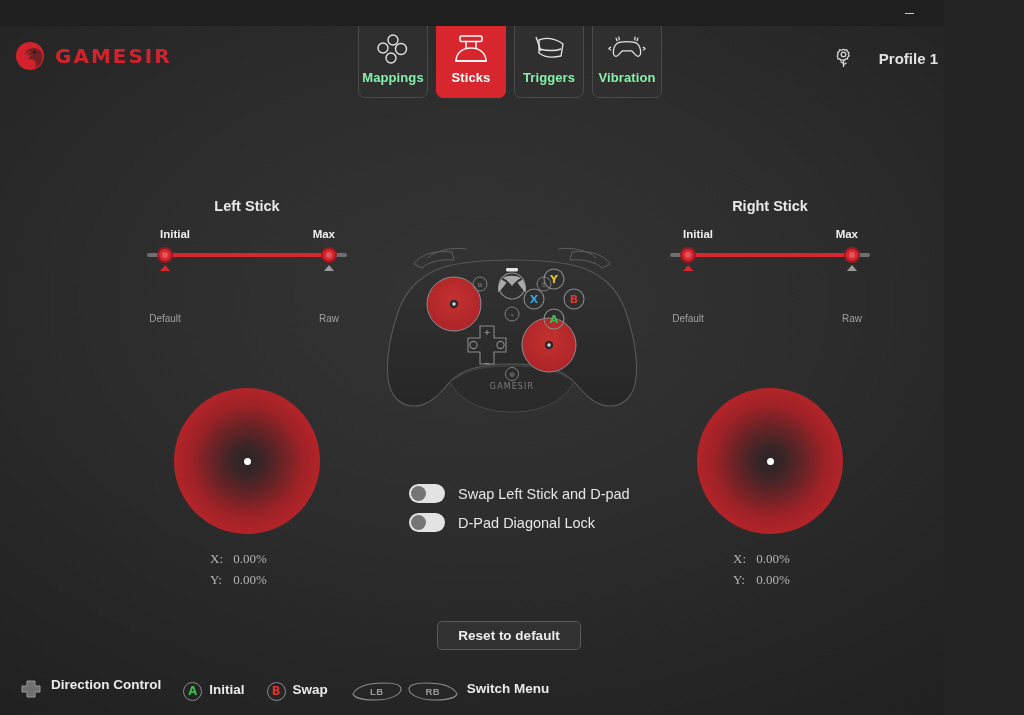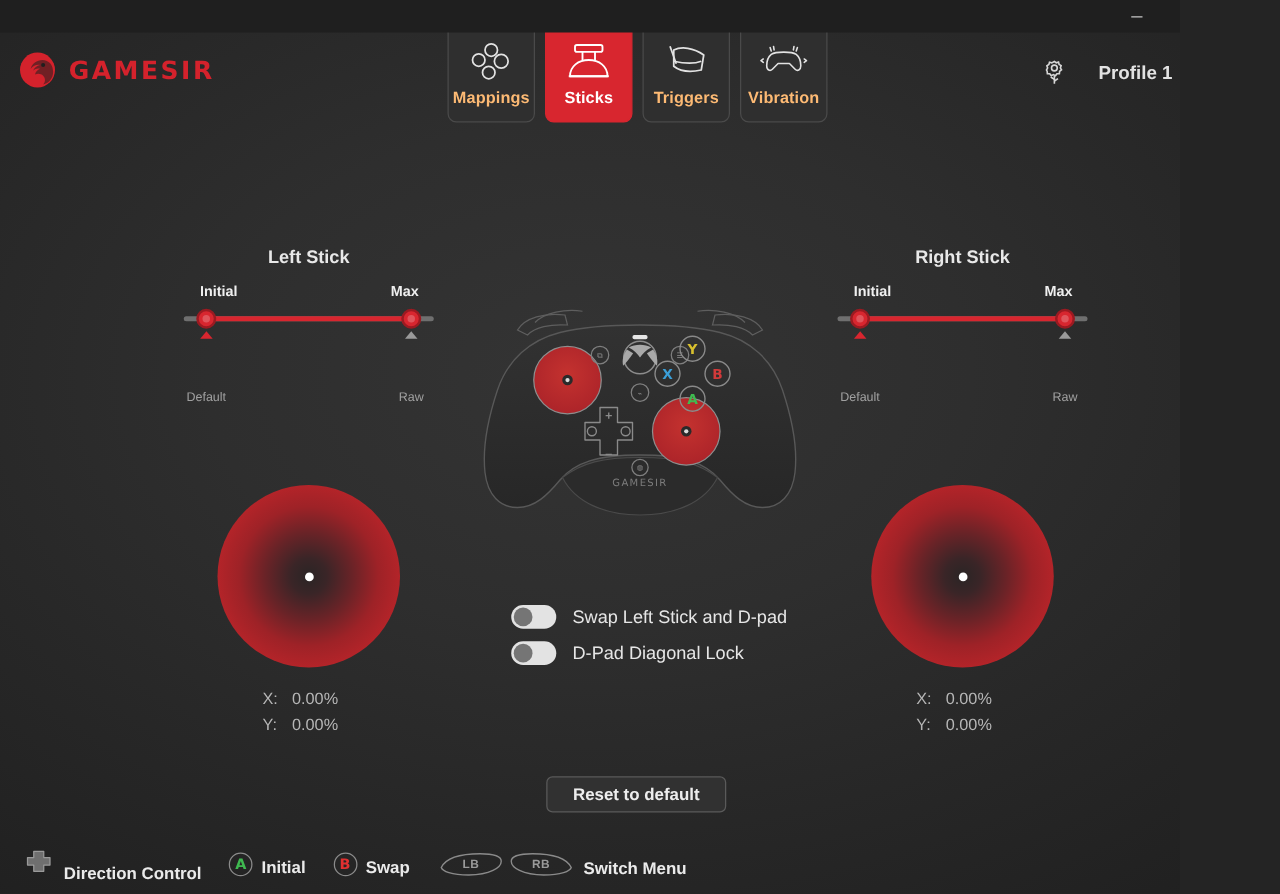--- a/index.html
+++ b/index.html
@@ -96,21 +96,21 @@
     background: #d8262f;
     border-color: #d8262f;
   }
   .tab .tab-icon {
     width: 40px; height: 34px;
     display:flex; align-items:center; justify-content:center;
   }
   .tab .tab-icon svg { display:block; }
   .tab .tab-label {
     font-size: 13px;
-    color: #fdba74;
+    color: #86efac;
     font-weight: 600;
     letter-spacing: .1px;
   }
   .tab.active .tab-label { color: #ffffff; }
 
   
   .profile-group {
     position: absolute;
     right: 20px;
     top: 20px;
@@ -228,20 +228,21 @@
     color: #a0a0a0;
     margin-top: 2px;
     white-space: nowrap;
   }
 
   
   .dz-wrap {
     position: absolute;
     width: 146px;
     top: 388px;
+    font-family: Liberation Serif, serif;
   }
   .dz-wrap.left  { left: 174px; }
   .dz-wrap.right { left: 697px; }
 
   .dz-circle {
     position: relative;
     width: 146px; height: 146px;
     border-radius: 50%;
     background:
       radial-gradient(circle at 50% 50%,
@@ -343,21 +344,21 @@
   }
   .legend {
     position: absolute;
     left: 18px;
     display: flex;
     align-items: center;
     gap: 22px;
   }
   .legend-item {
     display: flex;
-    align-items: flex-end;
+    align-items: flex-start;
     gap: 7px;
   }
   .legend-text {
     font-size: 13.5px;
     color: #eaeaea;
     font-weight: 600;
   }
   .btn-circle {
     width: 19px; height: 19px;
     border-radius: 50%;

